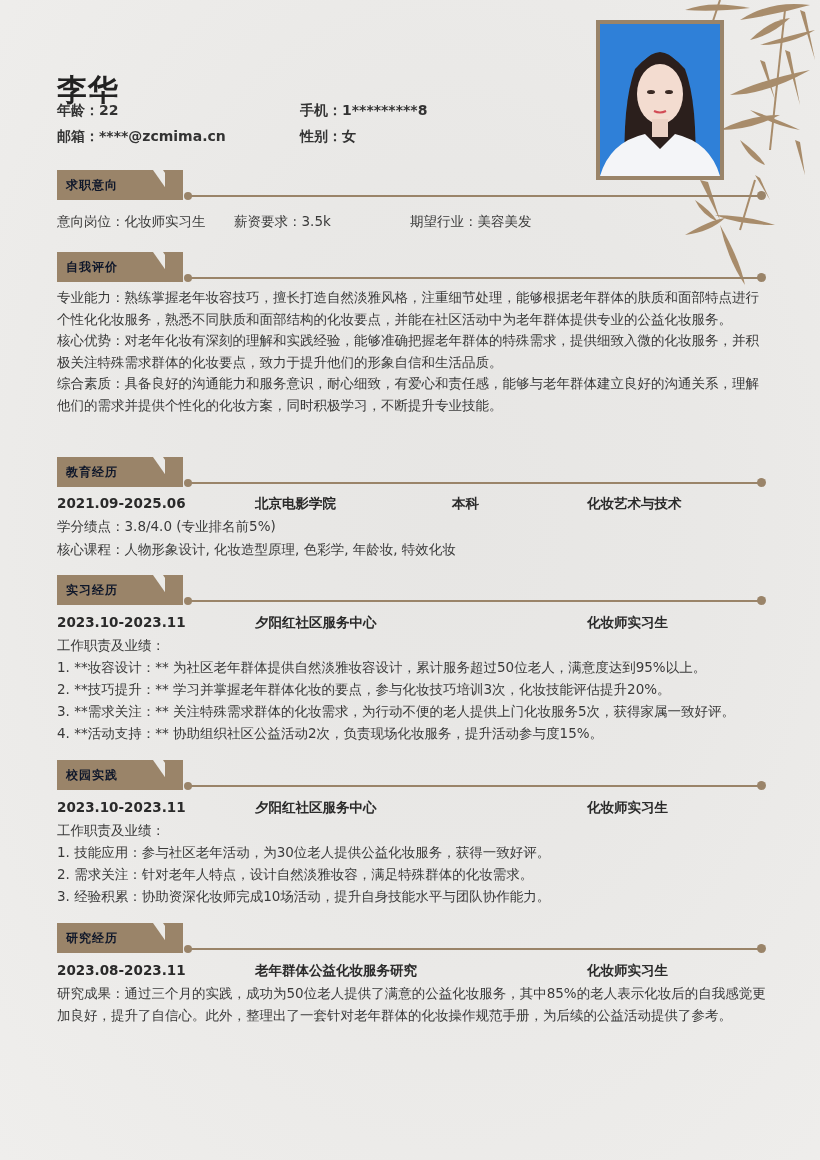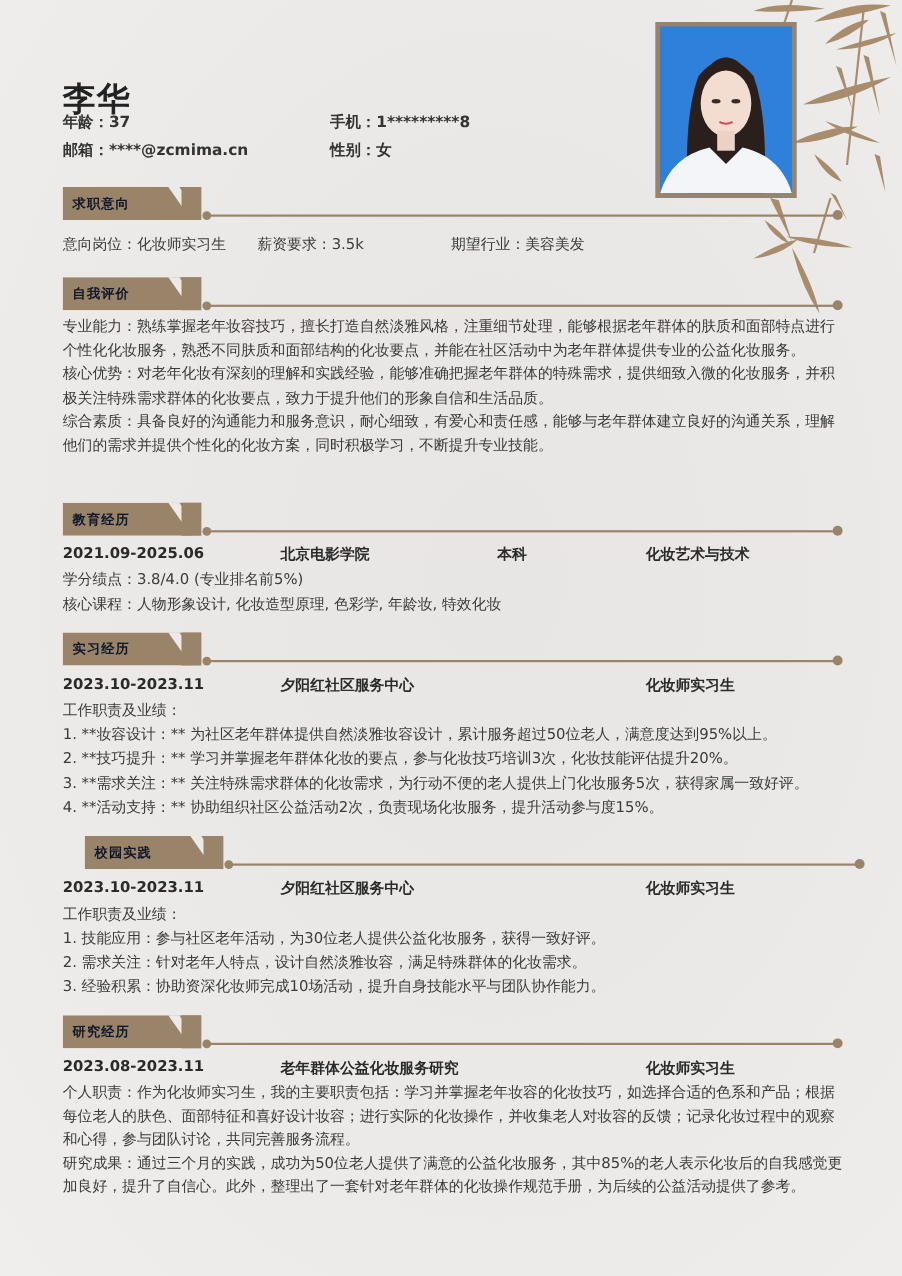--- a/index.html
+++ b/index.html
@@ -70,21 +70,21 @@
     <path d="M95 200 Q110 210 118 222 Q102 215 95 200Z"></path>
   </g>
   <g stroke="#a88c6b" stroke-width="2" fill="none">
     <path d="M120 0 L100 60"></path>
     <path d="M185 10 L170 150"></path>
     <path d="M155 180 L140 230"></path>
   </g>
 </svg>
 
 <div class="abs name">李华</div>
-<div class="abs info" style="left:57px;top:102px;">年龄：37</div>
+<div class="abs info" style="left:57px;top:102px;">年龄：22</div>
 <div class="abs info" style="left:300px;top:102px;">手机：1*********8</div>
 <div class="abs info" style="left:57px;top:128px;">邮箱：****@zcmima.cn</div>
 <div class="abs info" style="left:300px;top:128px;">性别：女</div>
 
 <div class="abs photo-frame">
   <svg width="120" height="152" viewBox="0 0 120 152">
     <rect width="120" height="152" fill="#2f80d8"></rect>
     <path d="M25 152 Q22 80 35 45 Q60 15 85 45 Q98 80 95 152Z" fill="#2b1f1c"></path>
     <ellipse cx="60" cy="70" rx="23" ry="30" fill="#f3dcd0"></ellipse>
     <path d="M37 60 Q40 30 60 28 Q80 30 83 60 Q78 40 60 38 Q42 40 37 60Z" fill="#2b1f1c"></path>
@@ -151,21 +151,21 @@
 </div>
 <div class="abs row-b" style="left:57px;top:614px;">2023.10-2023.11</div>
 <div class="abs row-b" style="left:255px;top:614px;">夕阳红社区服务中心</div>
 <div class="abs row-b" style="left:587px;top:614px;">化妆师实习生</div>
 <div class="abs txt" style="left:57px;top:637px;">工作职责及业绩：</div>
 <div class="abs txt" style="left:57px;top:659px;">1. **妆容设计：** 为社区老年群体提供自然淡雅妆容设计，累计服务超过50位老人，满意度达到95%以上。</div>
 <div class="abs txt" style="left:57px;top:681px;">2. **技巧提升：** 学习并掌握老年群体化妆的要点，参与化妆技巧培训3次，化妆技能评估提升20%。</div>
 <div class="abs txt" style="left:57px;top:703px;">3. **需求关注：** 关注特殊需求群体的化妆需求，为行动不便的老人提供上门化妆服务5次，获得家属一致好评。</div>
 <div class="abs txt" style="left:57px;top:725px;">4. **活动支持：** 协助组织社区公益活动2次，负责现场化妆服务，提升活动参与度15%。</div>
 
-<div class="abs sec-head" style="top:760px;margin-left:20px;">
+<div class="abs sec-head" style="top:760px;">
   <div class="sec-box"></div>
   <div class="sec-stripe"></div>
   <div class="sec-tail"></div>
   <div class="sec-title">校园实践</div>
   <div class="sec-dot-l"></div>
   <div class="sec-line"></div>
   <div class="sec-dot-r"></div>
 </div>
 <div class="abs row-b" style="left:57px;top:799px;">2023.10-2023.11</div>
 <div class="abs row-b" style="left:255px;top:799px;">夕阳红社区服务中心</div>
@@ -181,15 +181,14 @@
   <div class="sec-tail"></div>
   <div class="sec-title">研究经历</div>
   <div class="sec-dot-l"></div>
   <div class="sec-line"></div>
   <div class="sec-dot-r"></div>
 </div>
 <div class="abs row-b" style="left:57px;top:962px;">2023.08-2023.11</div>
 <div class="abs row-b" style="left:255px;top:962px;">老年群体公益化妆服务研究</div>
 <div class="abs row-b" style="left:587px;top:962px;">化妆师实习生</div>
 <div class="abs para" style="top:983px;">
-  <p>个人职责：作为化妆师实习生，我的主要职责包括：学习并掌握老年妆容的化妆技巧，如选择合适的色系和产品；根据每位老人的肤色、面部特征和喜好设计妆容；进行实际的化妆操作，并收集老人对妆容的反馈；记录化妆过程中的观察和心得，参与团队讨论，共同完善服务流程。</p>
   <p>研究成果：通过三个月的实践，成功为50位老人提供了满意的公益化妆服务，其中85%的老人表示化妆后的自我感觉更加良好，提升了自信心。此外，整理出了一套针对老年群体的化妆操作规范手册，为后续的公益活动提供了参考。</p>
 </div>
 
 </body></html>

